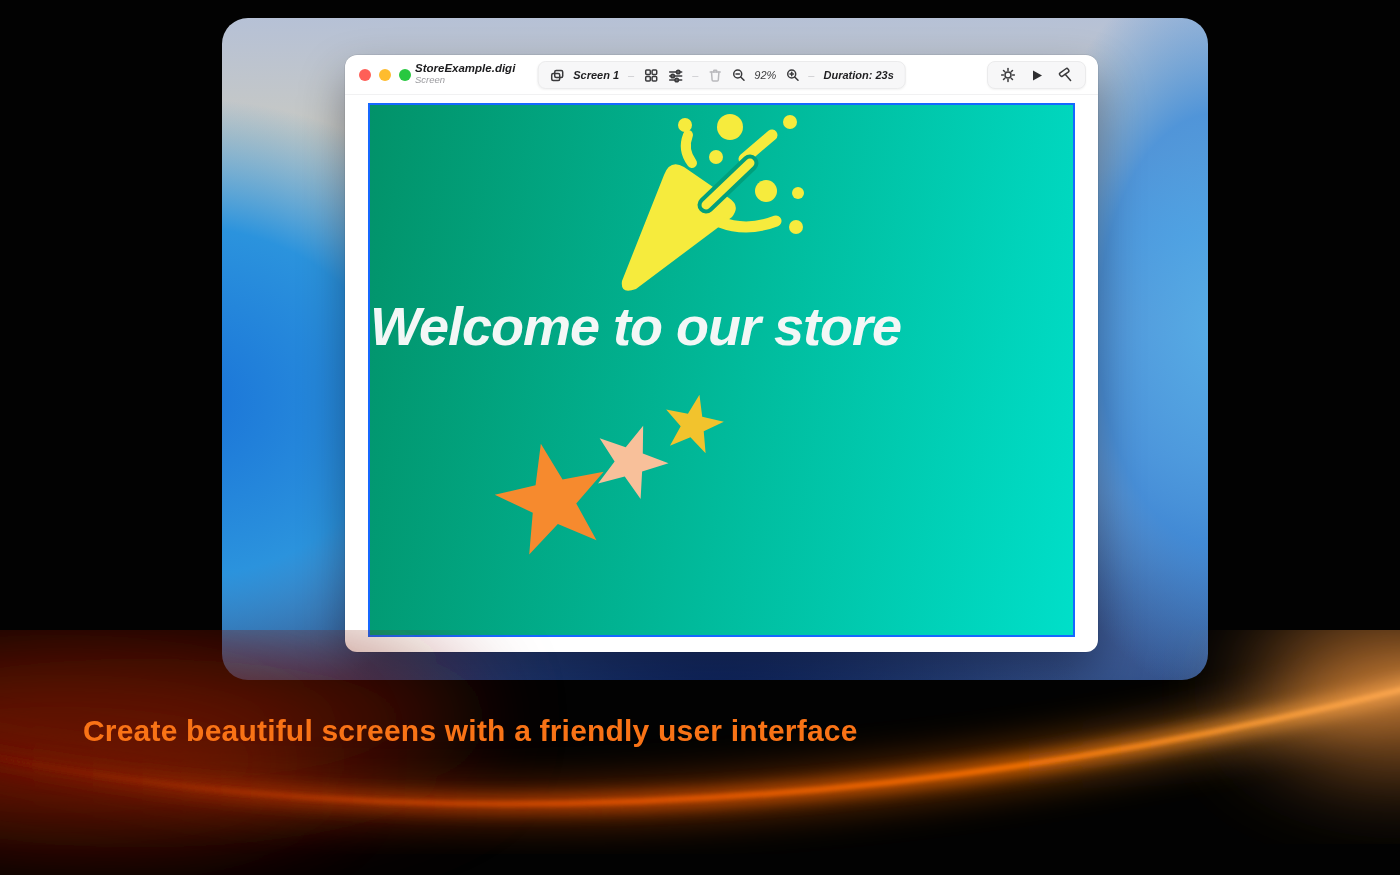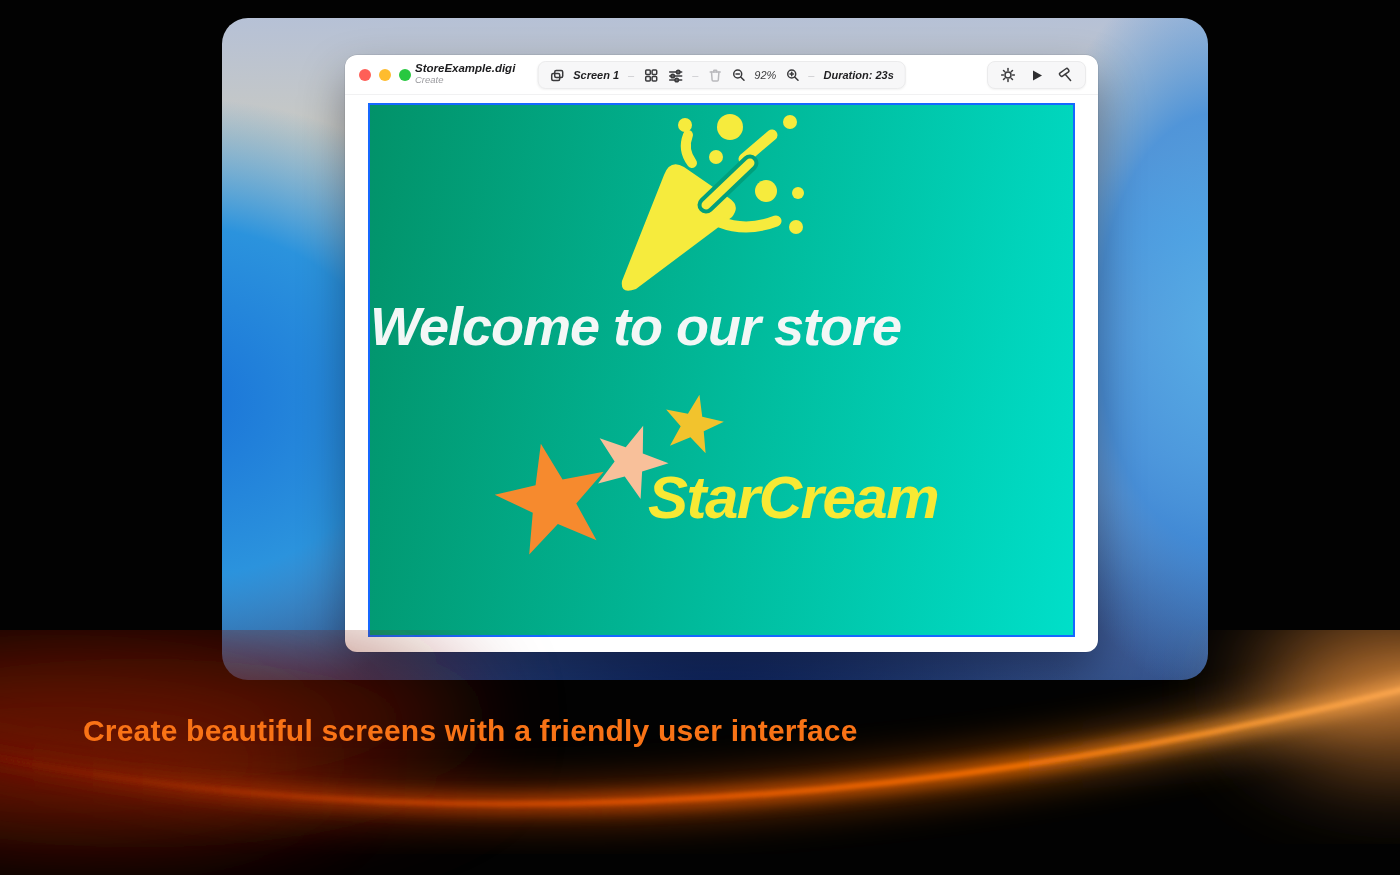--- a/index.html
+++ b/index.html
@@ -93,21 +93,21 @@
     <div class="titlebar">
 
       <div class="lights">
         <span class="light r"></span>
         <span class="light y"></span>
         <span class="light g"></span>
       </div>
 
       <div class="titleblock">
         <div class="doc-title">StoreExample.digi</div>
-        <div class="doc-status">Create</div>
+        <div class="doc-status">Screen</div>
       </div>
 
       <div class="pill center">
         <span class="icon-btn">
           <svg width="15" height="15" viewBox="0 0 15 15">
             <rect class="icon-stroke" x="5" y="2.5" width="8" height="7" rx="1.5"></rect>
             <rect class="icon-stroke" x="2" y="5.5" width="8" height="7" rx="1.5" fill="#f7f7f8"></rect>
           </svg>
         </span>
         <span class="tb-label">Screen 1</span>
@@ -207,21 +207,20 @@
       </svg>
 
       <div class="canvas-heading">Welcome to our store</div>
 
       <svg class="logo-stars" width="250" height="180" viewBox="0 0 250 180">
         <polygon class="st-gold" points="50,0 61.8,33.8 97.6,34.5 69,56.2 79.4,90.5 50,70 20.6,90.5 31,56.2 2.4,34.5 38.2,33.8" transform="translate(174,7) scale(0.62) rotate(12 50 50)"></polygon>
         <polygon class="st-peach" points="50,0 61.8,33.8 97.6,34.5 69,56.2 79.4,90.5 50,70 20.6,90.5 31,56.2 2.4,34.5 38.2,33.8" transform="translate(103.5,36.5) scale(0.77) rotate(20 50 50)"></polygon>
         <polygon class="st-orange" points="50,0 61.8,33.8 97.6,34.5 69,56.2 79.4,90.5 50,70 20.6,90.5 31,56.2 2.4,34.5 38.2,33.8" transform="translate(6.5,55.5) scale(1.17) rotate(-12 50 50)"></polygon>
       </svg>
 
-      <div class="brand">StarCream</div>
     </div>
   </div>
 </div>
 
 <svg class="glow-svg" width="1400" height="245" viewBox="0 0 1400 245">
   <defs>
     <linearGradient id="arcGrad" x1="0" y1="0" x2="1" y2="0">
       <stop offset="0" stop-color="#6b1200"></stop>
       <stop offset="0.2" stop-color="#a63000"></stop>
       <stop offset="0.45" stop-color="#e65400"></stop>

